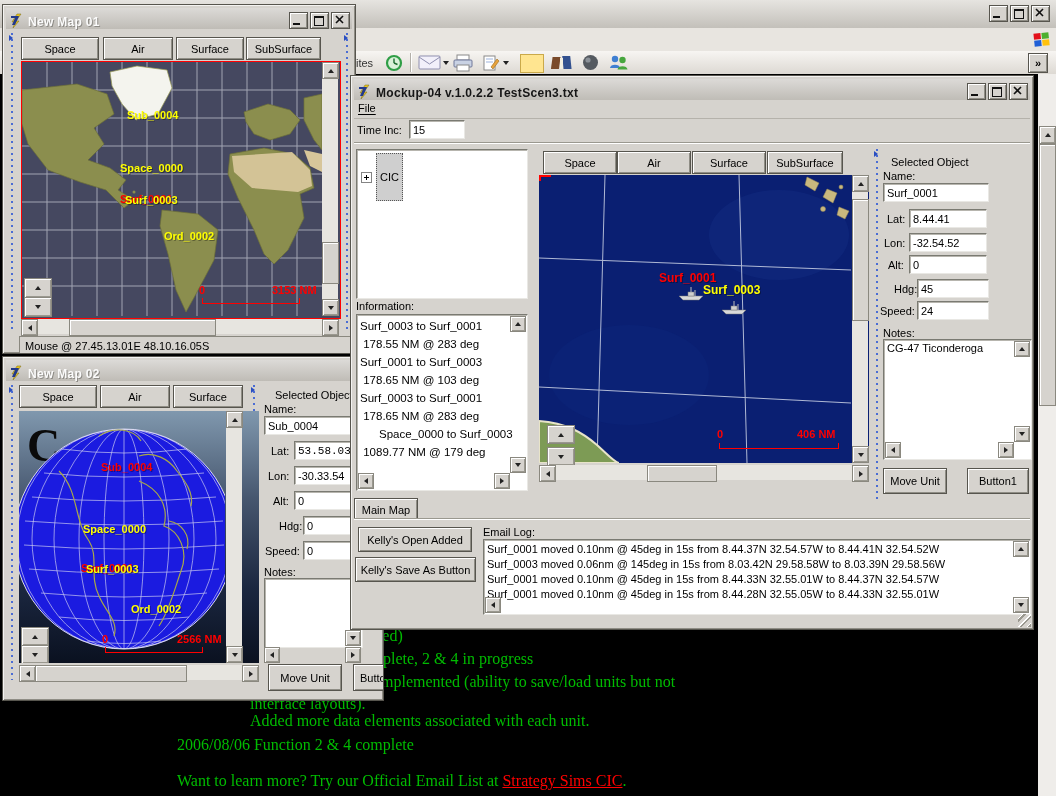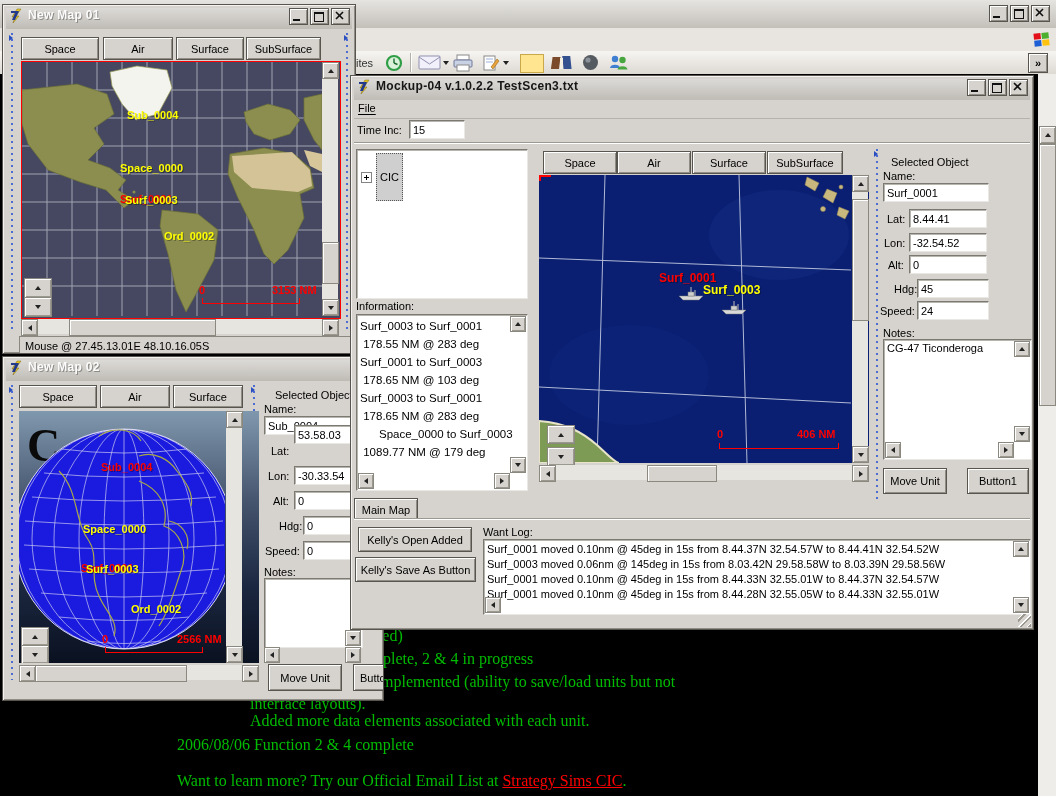--- a/index.html
+++ b/index.html
@@ -3,21 +3,21 @@
 <meta charset="utf-8">
 <style>
   html,body{margin:0;padding:0;background:#222;}
   #screen{position:relative;width:1056px;height:796px;overflow:hidden;background:#000;
     font-family:"Liberation Sans",sans-serif;font-size:11px;color:#000;}
   .abs{position:absolute;}
   
   .win{position:absolute;background:#d6d3ce;border:1px solid #57554e;
     box-shadow:inset 1px 1px 0 #f4f3f1, inset -1px -1px 0 #8f8d85;overflow:hidden;}
   .tb{position:absolute;left:3px;right:3px;top:3px;height:21px;
-    background:linear-gradient(#dcdad7,#bfbcb6);display:flex;align-items:flex-start;gap:4px;padding:0 2px;}
+    background:linear-gradient(#dcdad7,#bfbcb6);display:flex;align-items:flex-end;gap:4px;padding:0 2px;}
   .tb .title{font-size:12px;font-weight:bold;letter-spacing:.3px;}
   .title-light{color:#fbfbfb;text-shadow:1px 1px 0 #8d8b86;}
   .title-dark{color:#161616;}
   .tbbtns{margin-left:auto;display:flex;gap:2px;}
   .tbbtn{width:17px;height:15px;background:#d6d3ce;border:1px solid #57554e;
     box-shadow:inset 1px 1px 0 #fff, inset -1px -1px 0 #8f8d85;position:relative;}
   .gl-min{position:absolute;left:3px;bottom:3px;width:7px;height:2px;background:#111;}
   .gl-max{position:absolute;left:3px;top:3px;width:8px;height:7px;border:1px solid #111;border-top-width:2px;}
   .gl-x line{stroke:#111;stroke-width:1.6;}
   .btn{background:#d6d3ce;border:1px solid #57554e;
@@ -365,21 +365,21 @@
       <div class="thumb" style="left:16px;top:0;width:150px;height:15px;"></div>
       <div class="sbtn" style="right:0;top:0;width:15px;height:15px;">
           <div class="tr"></div>
         </div>
     </div>
 
     <div class="lbl" style="left:272px;top:32px;">Selected Object</div>
     <div class="lbl" style="left:261px;top:46px;">Name:</div>
     <input class="field abs" style="left: 261px; top: 59px; width: 110px; height: 15px;" value="Sub_0004">
     <div class="lbl" style="left:268px;top:88px;">Lat:</div>
-    <input class="field abs" style="left: 291px; top: 68px; width: 78px; height: 15px;" value="53.58.03">
+    <input class="field abs" style="left: 291px; top: 84px; width: 78px; height: 15px; font-family: Liberation Mono, monospace;" value="53.58.03">
     <div class="lbl" style="left:265px;top:113px;">Lon:</div>
     <input class="field abs" style="left: 291px; top: 109px; width: 78px; height: 15px;" value="-30.33.54">
     <div class="lbl" style="left:270px;top:138px;">Alt:</div>
     <input class="field abs" style="left: 291px; top: 134px; width: 78px; height: 15px;" value="0">
     <div class="lbl" style="left:276px;top:163px;">Hdg:</div>
     <input class="field abs" style="left: 300px; top: 159px; width: 72px; height: 15px;" value="0">
     <div class="lbl" style="left:262px;top:188px;">Speed:</div>
     <input class="field abs" style="left: 300px; top: 184px; width: 72px; height: 15px;" value="0">
     <div class="lbl" style="left:261px;top:209px;">Notes:</div>
     <div class="sunk abs" style="left:261px;top:221px;width:97px;height:68px;">
@@ -462,21 +462,21 @@
       <div class="sbtn" style="right:17px;bottom:1px;width:14px;height:14px;">
           <div class="tr"></div>
         </div>
     </div>
     <div class="tab" style="left:3px;top:422px;width:62px;height:21px;">Main Map</div>
     <div class="abs" style="left:3px;top:442px;width:676px;height:1px;background:#fff;border-top:1px solid #9a988f;"></div>
 
     <div class="btn abs" style="left:7px;top:451px;width:112px;height:23px;">Kelly's Open Added</div>
     <div class="btn abs" style="left:4px;top:481px;width:119px;height:23px;">Kelly's Save As Button</div>
 
-    <div class="lbl" style="left:132px;top:450px;">Want Log:</div>
+    <div class="lbl" style="left:132px;top:450px;">Email Log:</div>
     <div class="sunk abs" style="left:132px;top:463px;width:546px;height:74px;">
       <div style="position:absolute;left:3px;top:2px;right:18px;font-size:11px;line-height:15px;white-space:nowrap;">
         <div>Surf_0001 moved 0.10nm @ 45deg in 15s from 8.44.37N 32.54.57W to 8.44.41N 32.54.52W</div>
         <div>Surf_0003 moved 0.06nm @ 145deg in 15s from 8.03.42N 29.58.58W to 8.03.39N 29.58.56W</div>
         <div>Surf_0001 moved 0.10nm @ 45deg in 15s from 8.44.33N 32.55.01W to 8.44.37N 32.54.57W</div>
         <div>Surf_0001 moved 0.10nm @ 45deg in 15s from 8.44.28N 32.55.05W to 8.44.33N 32.55.01W</div>
       </div>
       <div class="sbtn" style="right:1px;top:1px;width:14px;height:14px;">
           <div class="tu"></div>
         </div>

